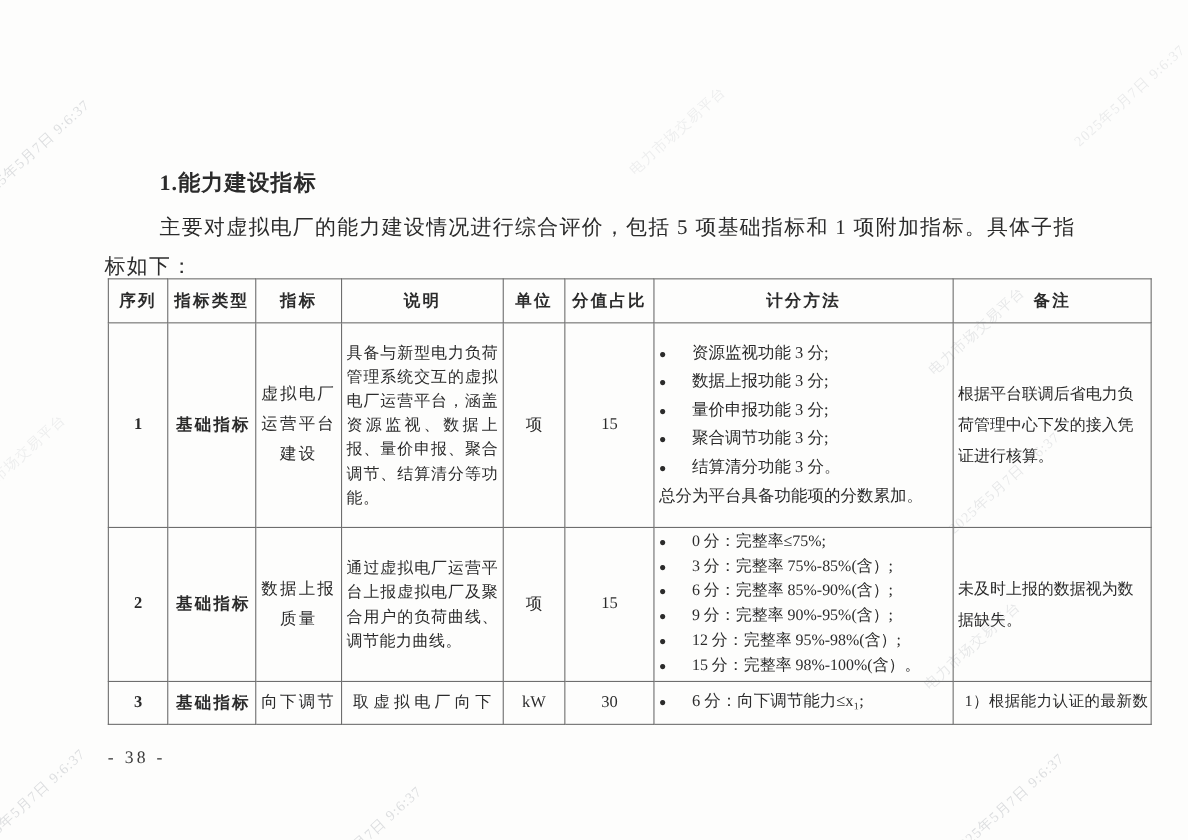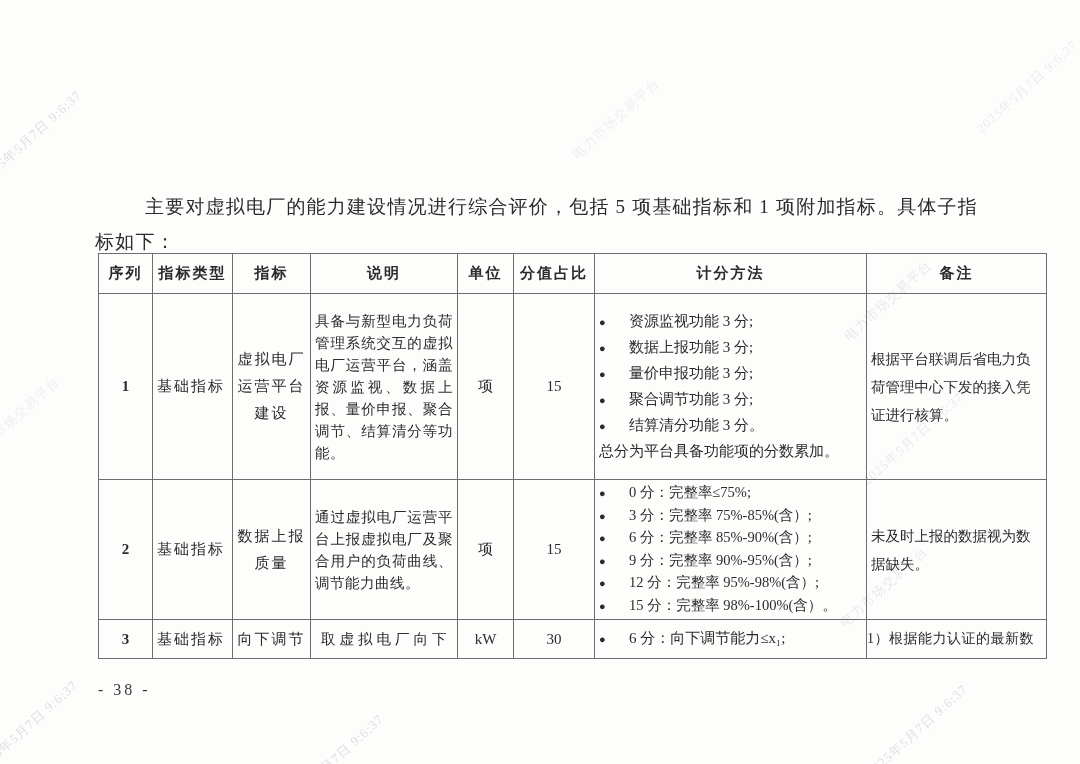--- a/index.html
+++ b/index.html
@@ -70,35 +70,35 @@
     box-sizing:border-box;
   }
   table.eval th{
     font-weight:bold;letter-spacing:2px;text-align:center;
     height:40px;font-size:15px;
   }
   tr.r1{height:186px;}
   tr.r2{height:140px;}
   tr.r3{height:39px;}
   .c-seq{text-align:center;font-weight:bold;}
-  .c-type{text-align:left;font-weight:normal;letter-spacing:2px;}
+  .c-type{text-align:right;font-weight:bold;letter-spacing:2px;}
   .c-ind{text-align:center;font-weight:normal;letter-spacing:2px;line-height:27px;}
   .c-desc{
     text-align:justify;padding:4px 11px;
     line-height:22px;font-size:14.5px;letter-spacing:.5px;
   }
   .c-desc.one-line{text-align:justify;text-align-last:justify;padding:0 10px;}
   .c-unit,.c-score{text-align:center;}
   .c-method{padding:6px 6px 6px 10px;}
   .bullet-line{display:flex;align-items:baseline;line-height:25px;}
   tr.r2 .bullet-line{line-height:21.5px;font-size:14.5px;}
   .bullet{width:30px;flex:0 0 30px;font-size:11px;}
   .method-note{line-height:25px;}
   .c-remark{padding:4px 7px;line-height:28px;font-size:14.5px;}
-  .c-remark.one-line{white-space:nowrap;font-size:14px;padding:0 0;letter-spacing:.5px;}
+  .c-remark.one-line{white-space:nowrap;font-size:14px;padding:0 10px;letter-spacing:.5px;}
 
   .page-num{
     position:absolute;left:98px;top:681px;
     font-size:16px;letter-spacing:3px;color:#3a3a3a;
   }
 </style>
 </head>
 <body>
 
 <div class="page">
@@ -107,20 +107,21 @@
   <span class="wm w2">2025年5月7日 9:6:37</span>
   <span class="wm w3 faint">电力市场交易平台</span>
   <span class="wm w4">电力市场交易平台</span>
   <span class="wm w5">2025年5月7日 9:6:37</span>
   <span class="wm w6">电力市场交易平台</span>
   <span class="wm w7 faint">电力市场交易平台</span>
   <span class="wm w8">2025年5月7日 9:6:37</span>
   <span class="wm w9">2025年5月7日 9:6:37</span>
   <span class="wm w10">2025年5月7日 9:6:37</span>
 
+  <div class="sub-title">1.能力建设指标</div>
   <div class="para-l1">主要对虚拟电厂的能力建设情况进行综合评价，包括 5 项基础指标和 1 项附加指标。具体子指</div>
   <div class="para-l2">标如下：</div>
 
   <table class="eval">
     <colgroup>
       <col style="width:54px">
         <col style="width:80px">
         <col style="width:78px">
       <col style="width:147px">
         <col style="width:56px">

